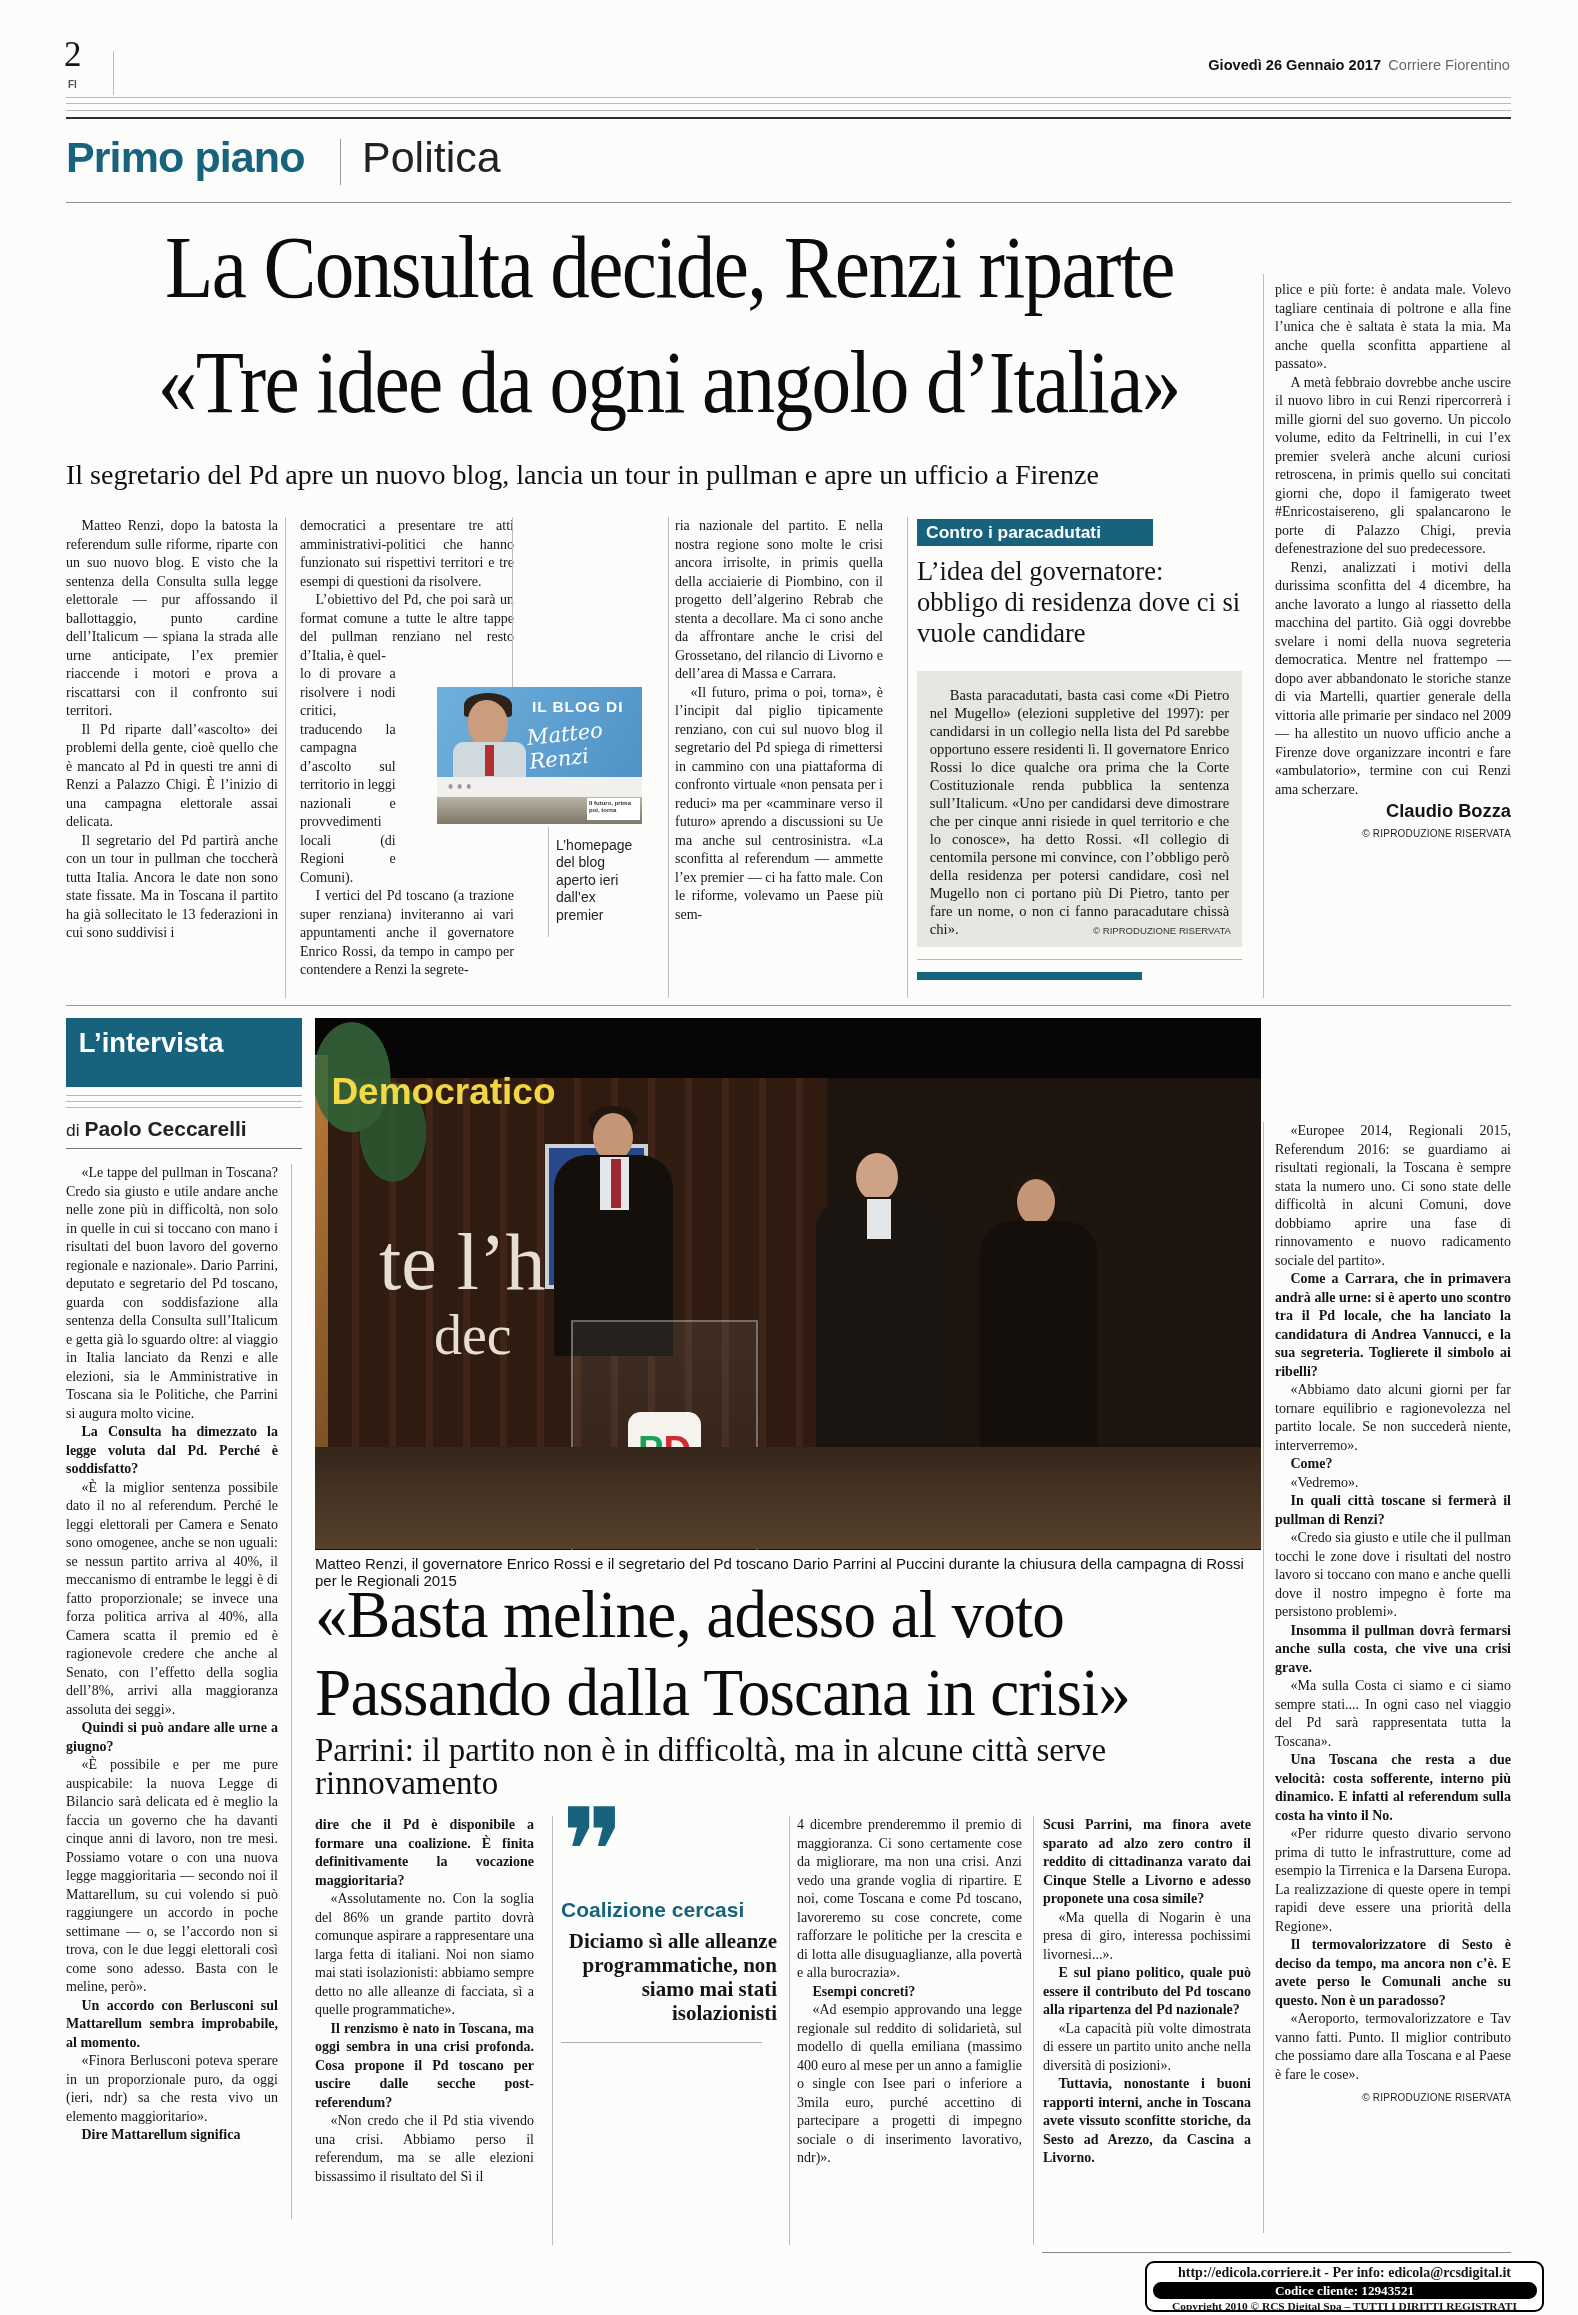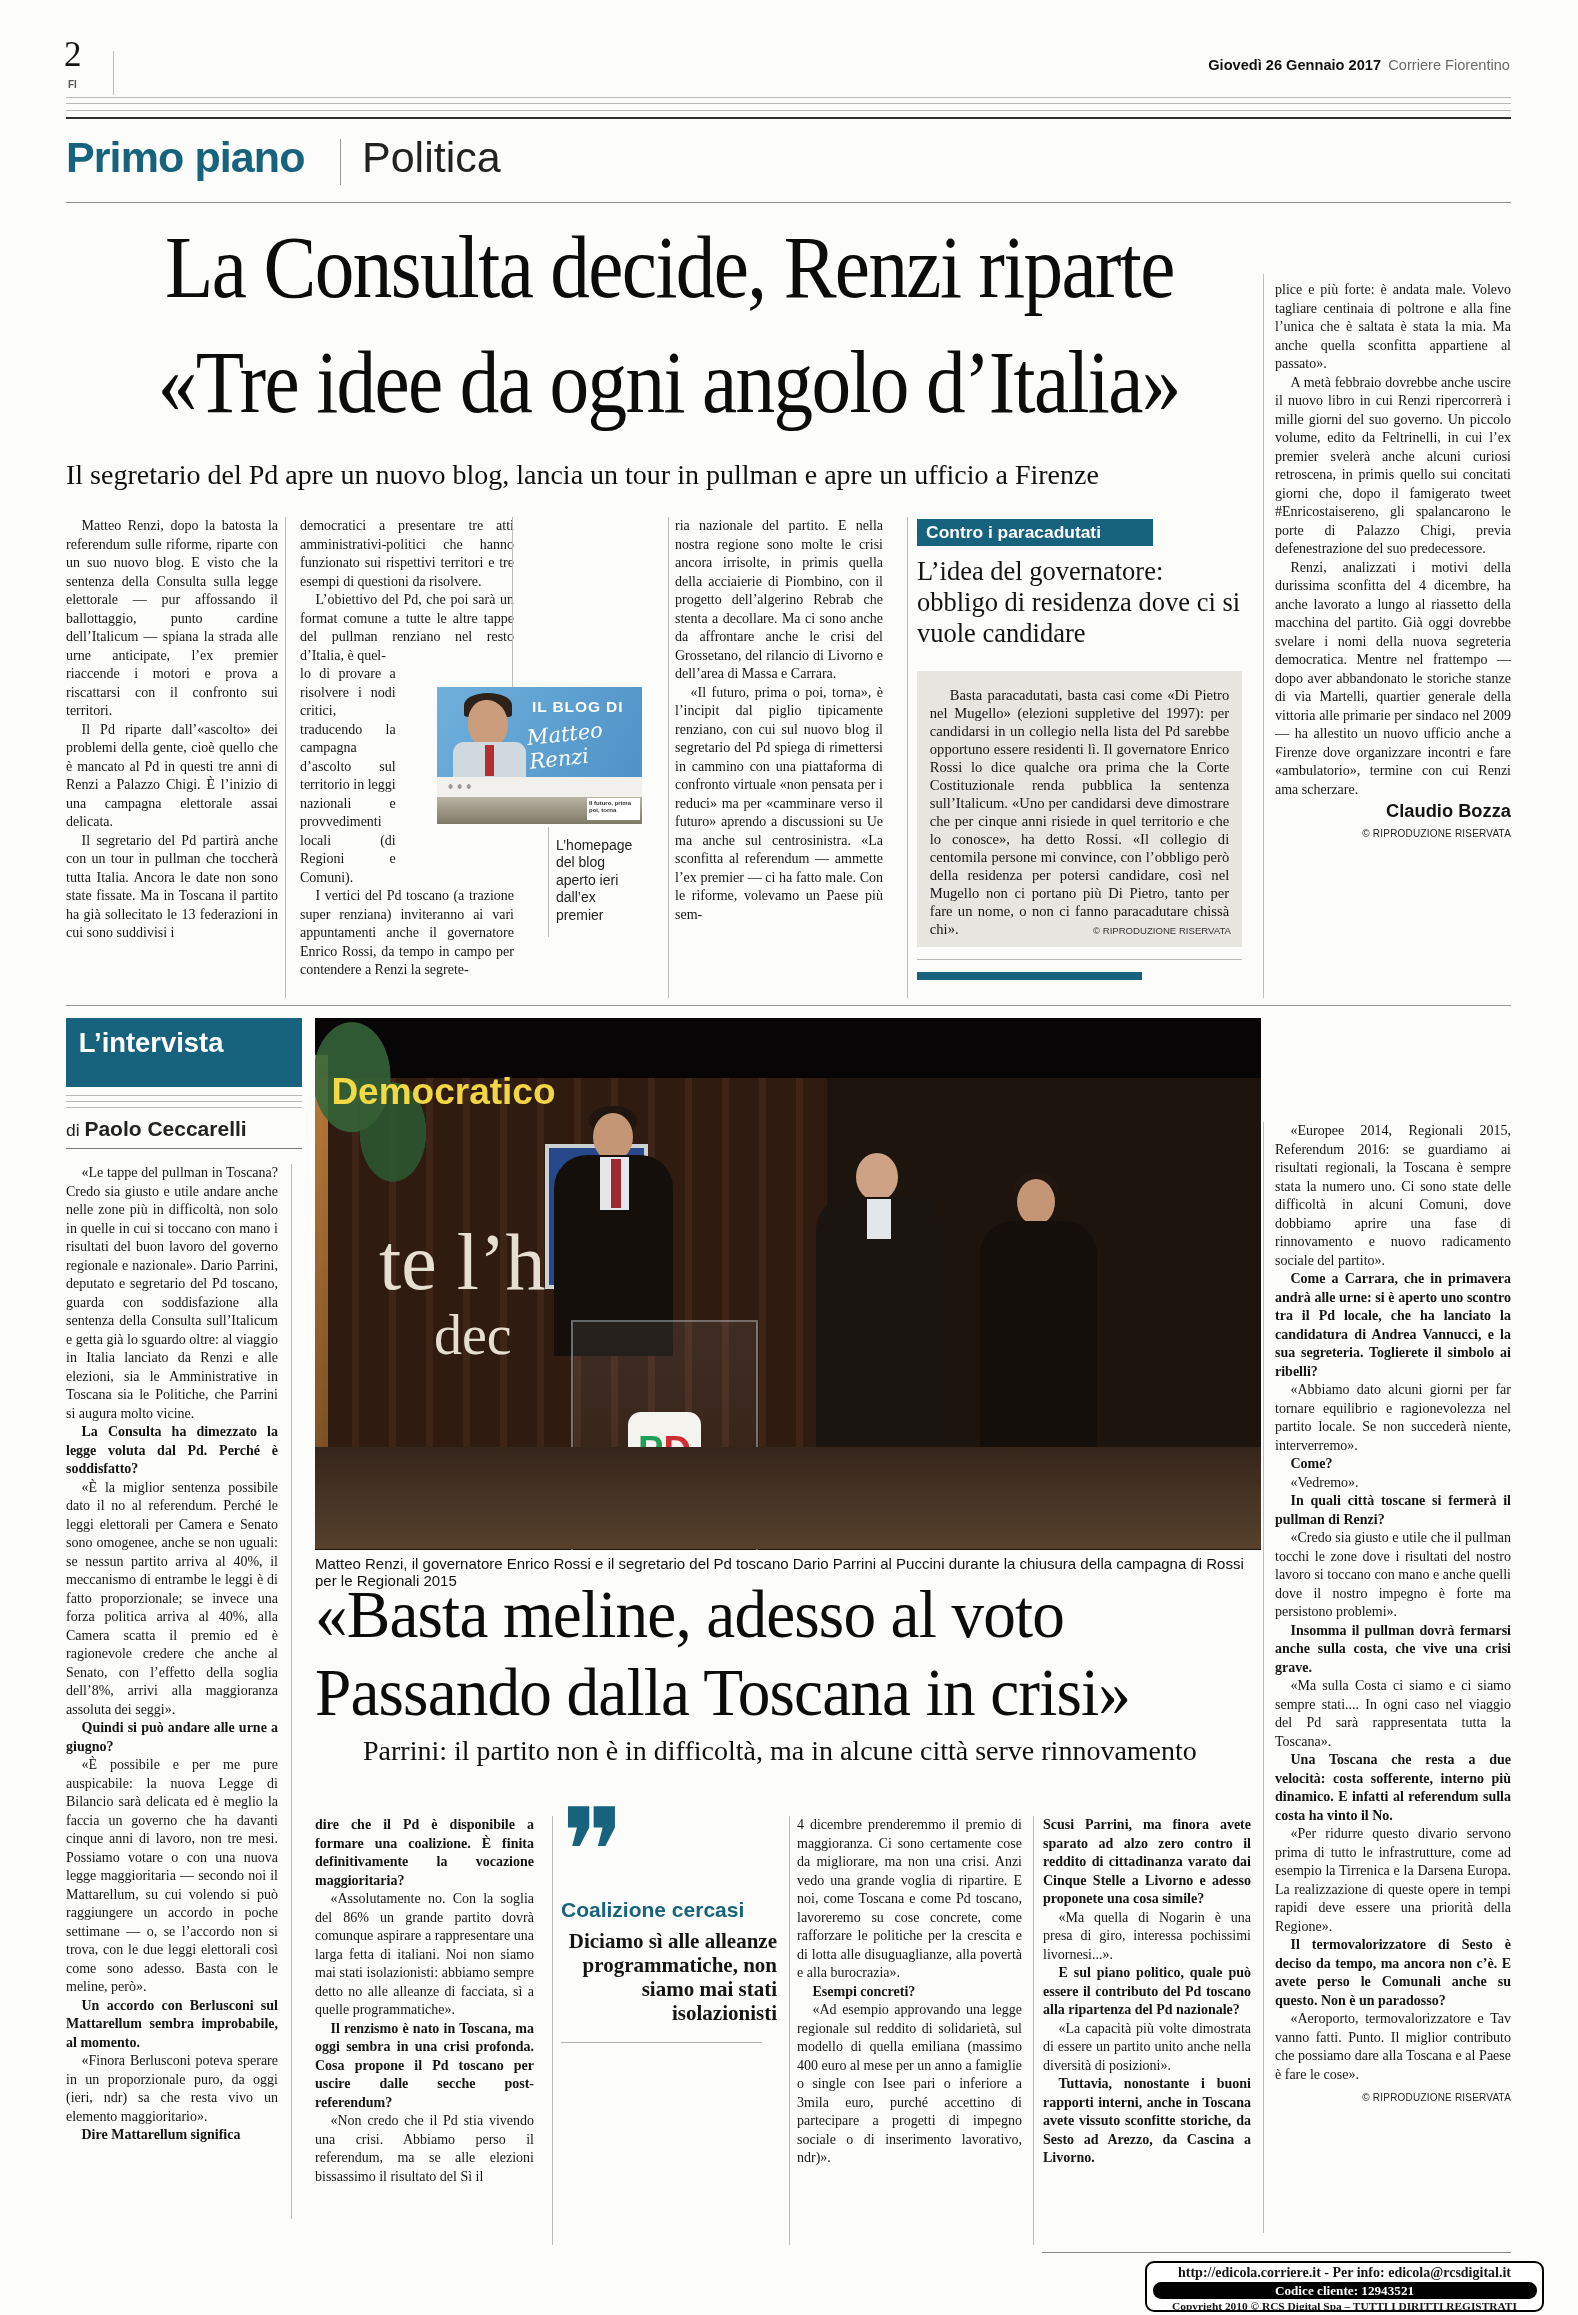--- a/index.html
+++ b/index.html
@@ -82,21 +82,21 @@
   .podium{position:absolute;left:256px;top:302px;width:183px;height:230px;
      border:2.7px solid rgba(195,205,210,.45);background:linear-gradient(rgba(255,255,255,.08),rgba(255,255,255,.02));}
   .pd-badge{position:absolute;left:55px;top:90px;width:73px;height:77px;background:#f5f3ed;border-radius:12.8px;
      text-align:center;font-family:"Liberation Sans",sans-serif;font-weight:700;font-size:38px;line-height:77px;}
   .pd-badge .p{color:#1e9e57;}
   .pd-badge .d{color:#d02c33;}
   .ph-floor{position:absolute;left:0;top:429px;width:946px;height:102px;background:linear-gradient(#35261b,#57412d);}
   .ph-caption{left:315px;top:1555px;width:946px;font-family:"Liberation Sans",sans-serif;font-size:15px;color:#111;}
   .inthead{left:315px;top:1575px;width:946px;font-size:68px;line-height:78px;color:#0c0c0c;letter-spacing:-0.9px;}
   .inthead .hl{display:inline-block;transform:scaleX(.96);transform-origin:left;white-space:nowrap;}
-  .intstand{left:315px;top:1734px;width:946px;font-size:28px;line-height:33px;color:#101010;margin-left:48px;}
+  .intstand{left:315px;top:1734px;width:946px;font-size:33px;line-height:33px;color:#101010;}
   
   .quoteblock{left:561px;top:1807px;width:216px;}
   .q-glyph{font-size:119px;line-height:91px;color:#17637d;font-family:"DejaVu Serif",serif;}
   .q-label{font-family:"Liberation Sans",sans-serif;font-weight:700;font-size:21px;color:#17637d;margin-top:0;}
   .q-text{font-size:21px;line-height:24px;font-weight:700;color:#151515;margin-top:7.3px;text-align:right;}
   .q-rule{width:201px;height:0.9px;background:#b0b0b0;margin-top:16.4px;}
   
   .footbox{left:1145px;top:2261px;width:399px;height:51px;border:2.3px solid #000;border-radius:9.1px;
      box-sizing:border-box;text-align:center;padding-top:1.8px;background:#fff;}
   .foot1{font-weight:700;font-size:14px;}

